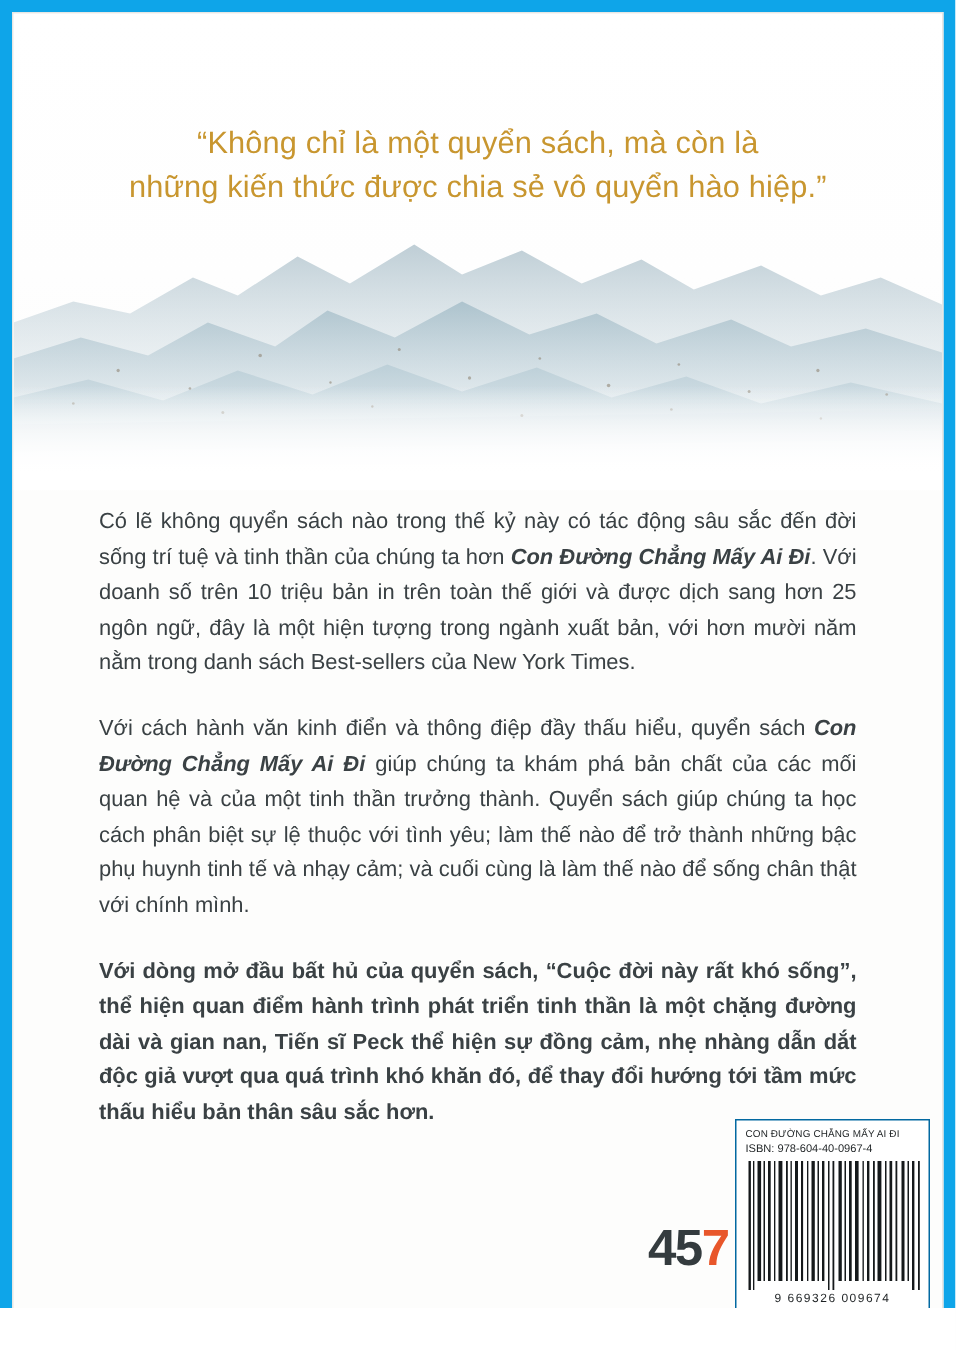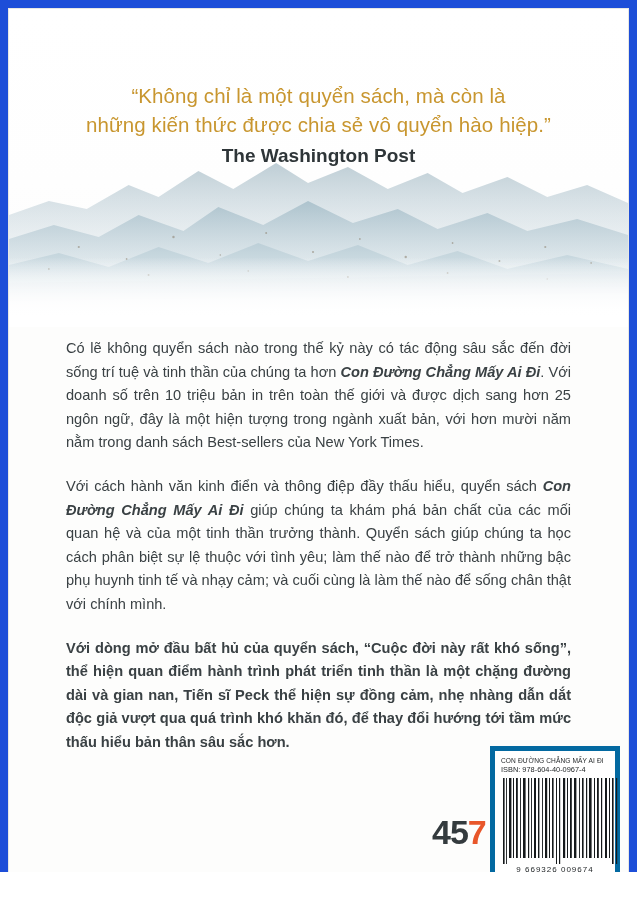--- a/index.html
+++ b/index.html
@@ -8,21 +8,21 @@
     background: #ffffff;
   }
   body {
     font-family: "Liberation Sans", sans-serif;
   }
   .page {
     position: relative;
     width: 637px;
     height: 872px;
     margin: 0 auto;
-    background: #1d4ed8;
+    background: #0ea5e9;
     overflow: hidden;
   }
   
   .cover {
     position: absolute;
     left: 8px;
     top: 8px;
     width: 621px;
     height: 884px;
     background: #fdfdfc;
@@ -125,21 +125,21 @@
   }
 
   
   .isbn-box {
     position: absolute;
     left: 481px;
     top: 737px;
     width: 130px;
     height: 148px;
     background: #ffffff;
-    border: 5px solid #0369a1;
+    border: 1px solid #0369a1;
     box-sizing: border-box;
     padding: 5px 6px 4px 6px;
   }
   .isbn-title {
     font-size: 6.6px;
     color: #1d2123;
     letter-spacing: 0.1px;
     line-height: 9px;
     white-space: nowrap;
   }
@@ -231,21 +231,20 @@
             <circle cx="540" cy="182" r="0.8"></circle>
         </g>
         <rect x="0" y="160" width="621" height="70" fill="url(#washfade)"></rect>
       </svg>
       <div class="art-fade"></div>
     </div>
 
     <div class="quote-block">
       <div class="quote-line">“Không chỉ là một quyển sách, mà còn là</div>
       <div class="quote-line">những kiến thức được chia sẻ vô quyển hào hiệp.”</div>
-      <div class="quote-source">The Washington Post</div>
     </div>
 
     <div class="body-text">
       <p><span>Có lẽ không quyển sách nào trong thế kỷ này có tác động sâu sắc đến đời sống trí tuệ và tinh thần của chúng ta hơn </span><span class="bi">Con Đường Chẳng Mấy Ai Đi</span><span>. Với doanh số trên 10 triệu bản in trên toàn thế giới và được dịch sang hơn 25 ngôn ngữ, đây là một hiện tượng trong ngành xuất bản, với hơn mười năm nằm trong danh sách Best-sellers của New York Times.</span></p>
       <p><span>Với cách hành văn kinh điển và thông điệp đầy thấu hiểu, quyển sách </span><span class="bi">Con Đường Chẳng Mấy Ai Đi</span><span> giúp chúng ta khám phá bản chất của các mối quan hệ và của một tinh thần trưởng thành. Quyển sách giúp chúng ta học cách phân biệt sự lệ thuộc với tình yêu; làm thế nào để trở thành những bậc phụ huynh tinh tế và nhạy cảm; và cuối cùng là làm thế nào để sống chân thật với chính mình.</span></p>
       <p>Với dòng mở đầu bất hủ của quyển sách, “Cuộc đời này rất khó sống”, thể hiện quan điểm hành trình phát triển tinh thần là một chặng đường dài và gian nan, Tiến sĩ Peck thể hiện sự đồng cảm, nhẹ nhàng dẫn dắt độc giả vượt qua quá trình khó khăn đó, để thay đổi hướng tới tầm mức thấu hiểu bản thân sâu sắc hơn.</p>
     </div>
 
     <div class="logo"><span>45</span><span class="mark">7</span></div>
 

